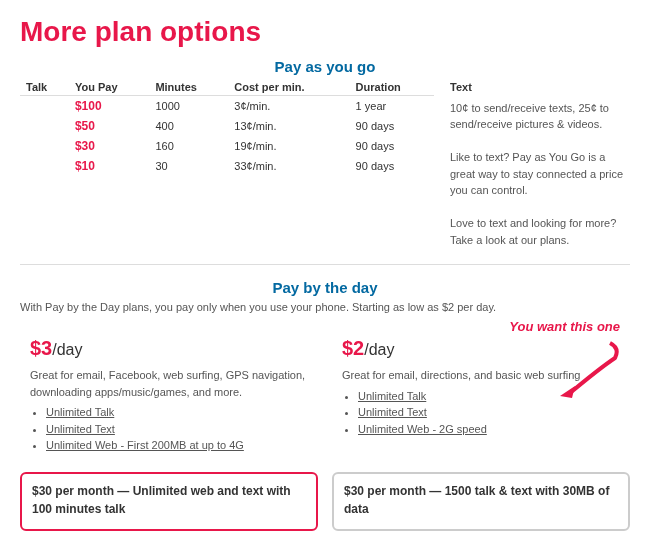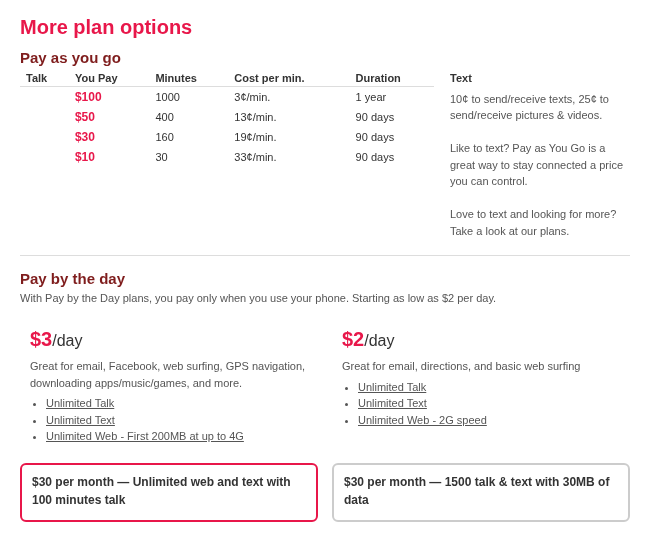--- a/index.html
+++ b/index.html
@@ -9,29 +9,30 @@
       color: #333;
       background: #fff;
       width: 650px;
       min-height: 545px;
     }
     .page-container {
       padding: 16px 20px;
     }
     h1.page-title {
       color: #e8174a;
-      font-size: 20px;
+      font-size: 28px;
       font-weight: bold;
       margin-bottom: 10px;
     }
     h2.section-title {
       font-size: 15px;
       font-weight: bold;
-      color: #7f1d1d;
+      color: #0369a1;
       margin-bottom: 4px;
+      text-align: center;
     }
     .section-desc {
       font-size: 11px;
       color: #555;
       margin-bottom: 10px;
       line-height: 1.4;
     }
     
     .payasyougo-section {
       margin-bottom: 16px;
@@ -224,20 +225,27 @@
       </div>
     </div>
   </div>
 
   <hr class="divider">
 
   <div class="paybyday-section">
     <h2 class="section-title">Pay by the day</h2>
     <p class="section-desc">With Pay by the Day plans, you pay only when you use your phone. Starting as low as $2 per day.</p>
 
+    <div class="annotation-arrow">
+      <span class="annotation-text">You want this one</span>
+      <svg class="arrow-img" width="80" height="60" viewBox="0 0 80 60">
+        <path d="M 70 5 Q 80 10 75 20 Q 60 30 30 55" stroke="#e8174a" stroke-width="4" fill="none"></path>
+        <polygon points="20,58 35,48 32,60" fill="#e8174a"></polygon>
+      </svg>
+    </div>
 
     <div class="paybyday-plans">
       <div class="plan-card">
         <span class="plan-price">$3</span><span class="plan-price-sub">/day</span>
         <p style="margin-top:4px;">Great for email, Facebook, web surfing, GPS navigation, downloading apps/music/games, and more.</p>
         <ul>
           <li>Unlimited Talk</li>
           <li>Unlimited Text</li>
           <li>Unlimited Web - First 200MB at up to 4G</li>
         </ul>

